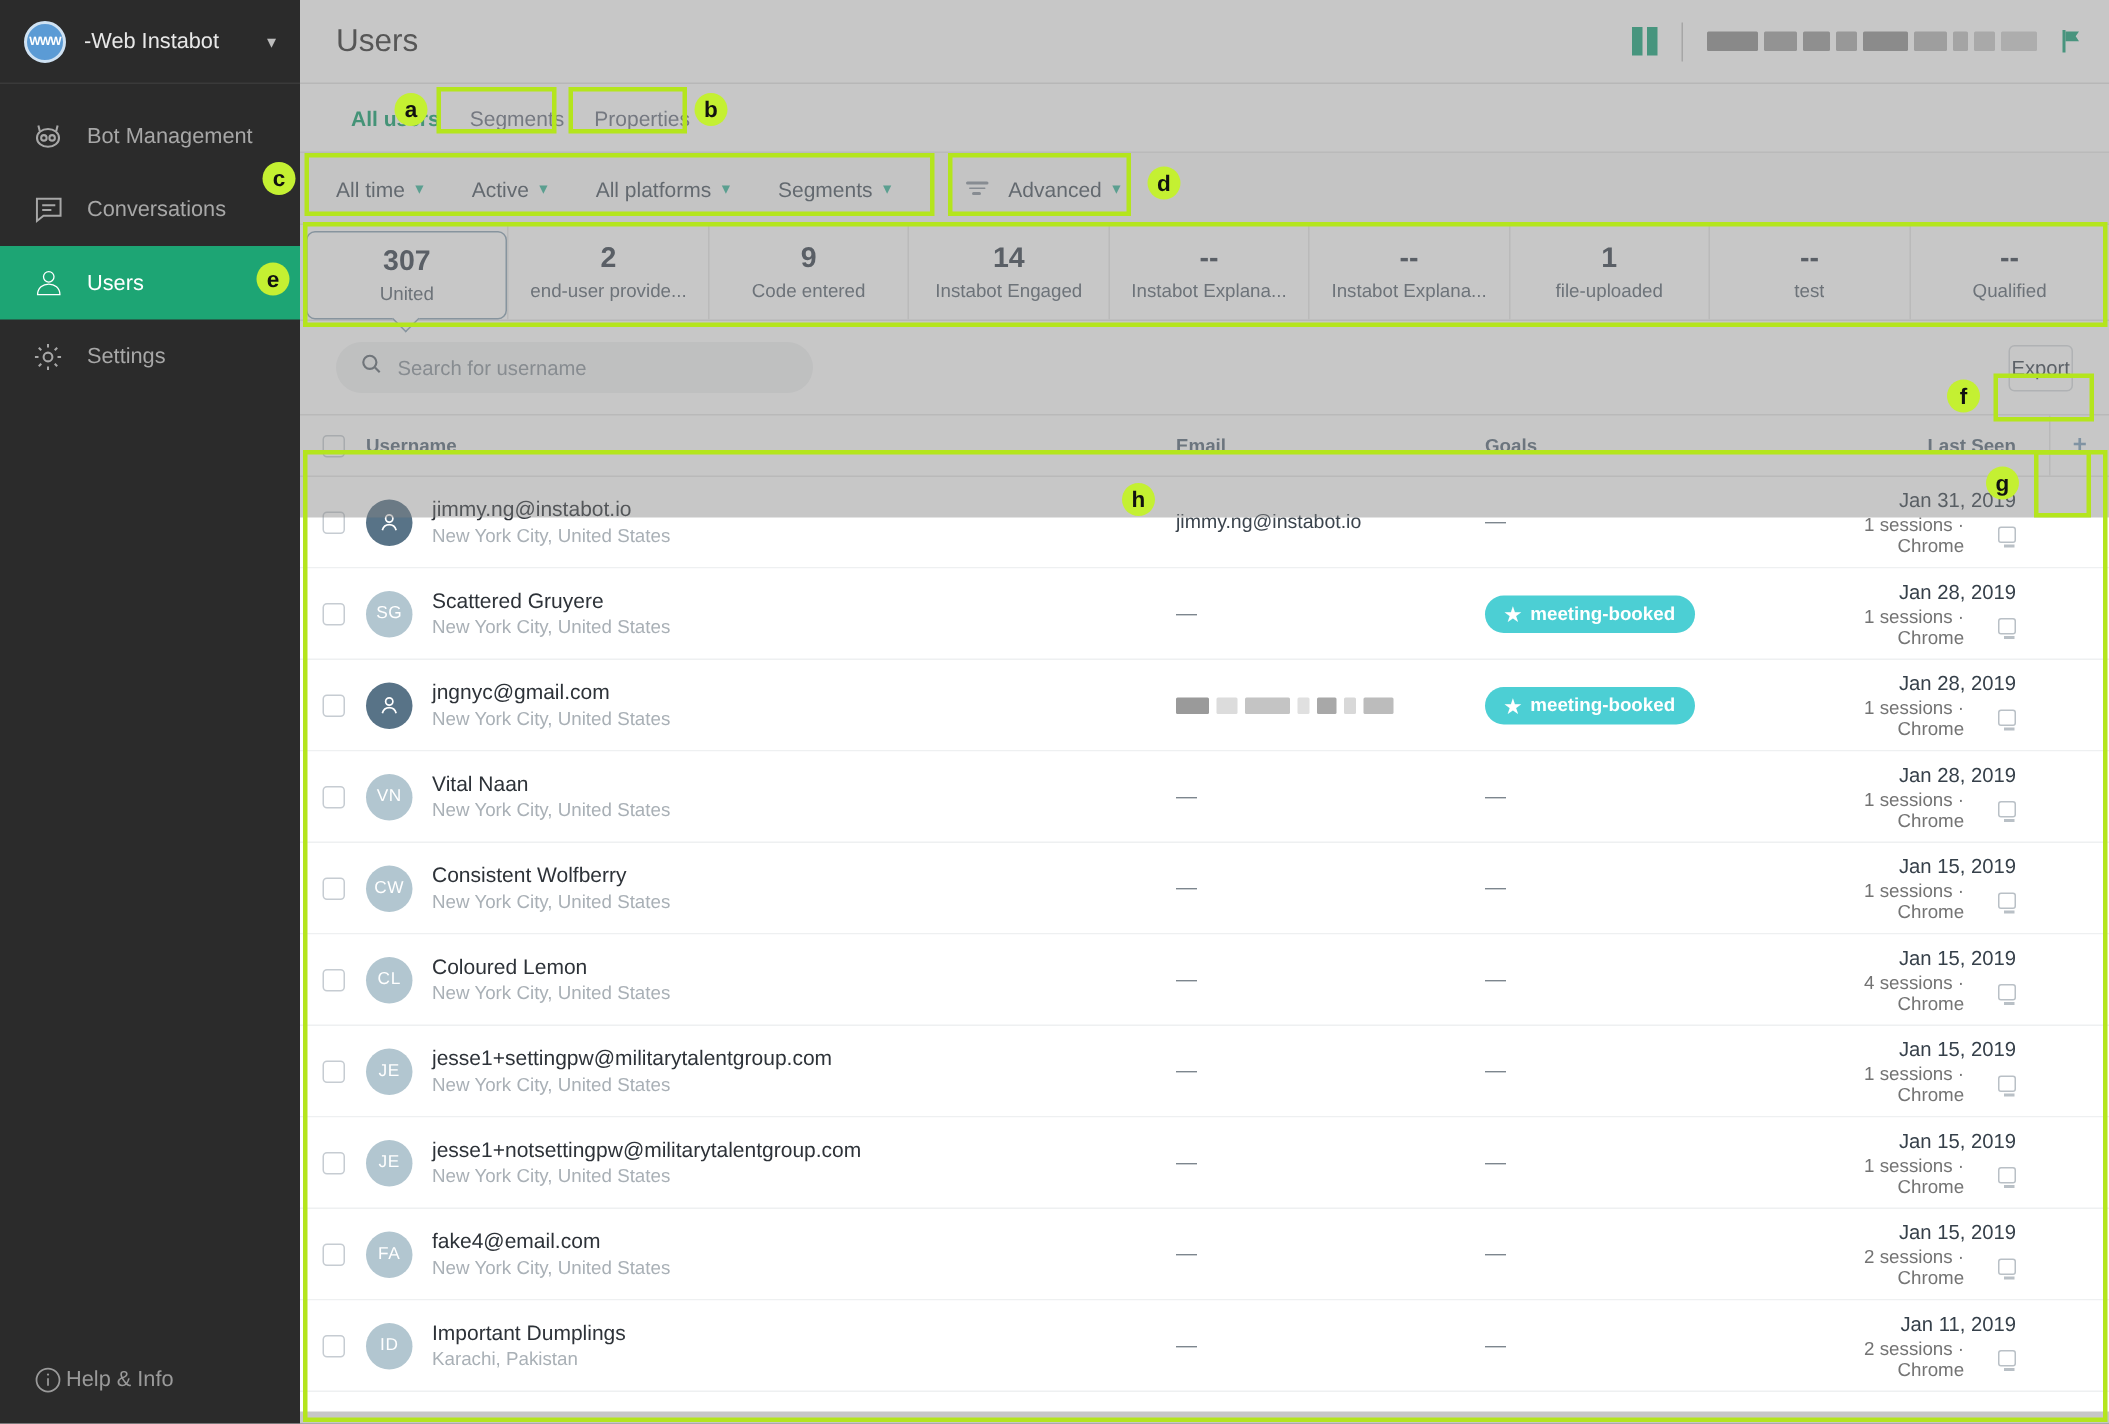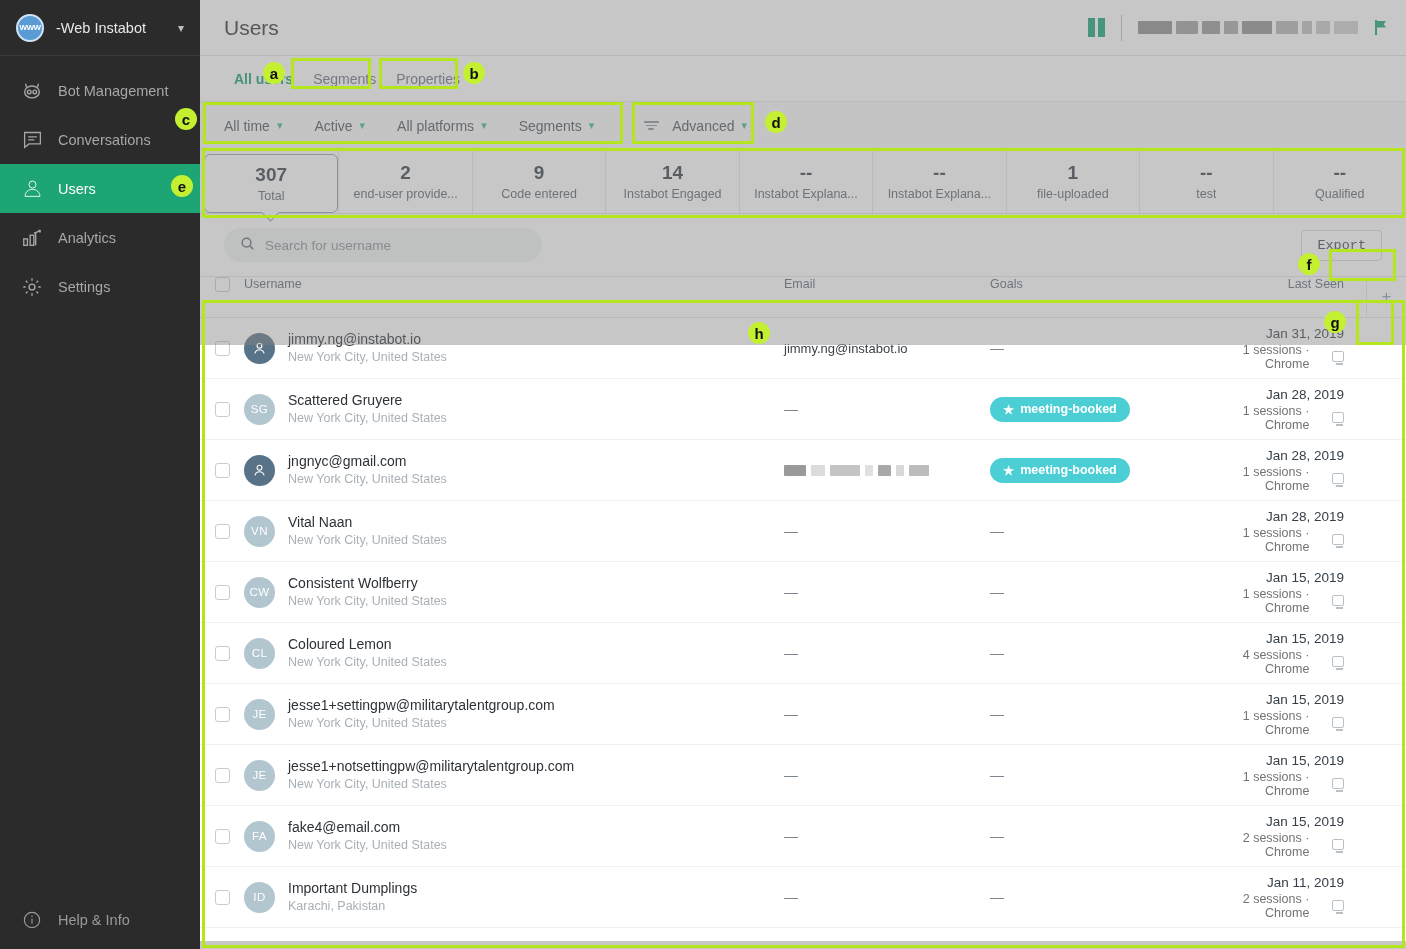--- a/index.html
+++ b/index.html
@@ -33,21 +33,21 @@
   .nav-item{
     height:49px; display:flex; align-items:center; gap:14px; padding:0 20px;
     color:#a7a7a7; font-size:14.5px; cursor:pointer; position:relative;
   }
   .nav-item .ico{ width:24px;height:24px;display:flex;align-items:center;justify-content:center;flex:none;}
   .nav-item.active{ background:#1da574; color:#ffffff; }
   .nav-item.active .ico svg *{ stroke:#fff; fill:none; }
   .nav-item svg{ display:block; }
 
   .help{
-    height:58px; display:flex; align-items:center; gap:14px; padding:0 20px;
+    height:58px; display:flex; align-items:center; padding:0 20px;
     color:#9a9a9a; font-size:14.5px;
   }
 
   
   #main{
     position:absolute; left:200px; top:0; width:1206px; height:949px;
     background:#ffffff; overflow:hidden;
   }
   
   .dim{ position:absolute; background:rgba(130,130,130,0.45); pointer-events:none; z-index:40;}
@@ -112,29 +112,29 @@
     display:flex; align-items:center; gap:10px; padding:0 16px;
   }
   .searchbox input{
     border:none;background:transparent;outline:none;font-size:13.5px;color:#7c858e;
     font-family:"Liberation Sans",sans-serif; width:100%;
   }
   .searchbox input::placeholder{ color:#8b949c; }
   .spacer{ flex:1; }
   .export-btn{
     border:1px solid #d5d9dd; background:#fff; border-radius:4px;
-    padding:7px 15px; font-size:13.5px; color:#3c4651; cursor:pointer;
-    font-family:Liberation Mono, monospace;
+    padding:7px 1px; font-size:13.5px; color:#3c4651; cursor:pointer;
+    font-family:Liberation Sans, sans-serif;
   }
 
   
   .thead{
-    height:42px; display:flex; align-items:flex-start; background:#fff;
+    height:42px; display:flex; align-items:center; background:#fff;
     border-top:1px solid #e6e6e6; border-bottom:1px solid #e6e6e6;
-    font-size:12.5px; font-weight:normal; color:#5a6b7b; position:relative;
+    font-size:12.5px; font-weight:bold; color:#5a6b7b; position:relative;
   }
   .cb{ width:44px; display:flex; justify-content:center; flex:none;}
   .cb i{ width:15px;height:15px;border:1px solid #c6ccd2;border-radius:3px;display:block;background:#fff;}
   .c-user{ width:540px; flex:none; }
   .c-email{ width:206px; flex:none; }
   .c-goals{ width:212px; flex:none; }
   .c-last{ flex:1; text-align:right; padding-right:22px;margin-left:16px; }
   .plus-col{
     width:40px;flex:none; height:100%; border-left:1px solid #e6e6e6;
     display:flex;align-items:center;justify-content:center;color:#7ea0bd;font-size:16px;
@@ -214,30 +214,20 @@
     <div class="nav-item active">
       <span class="ico">
         <svg width="21" height="21" viewBox="0 0 24 24">
             <circle cx="12" cy="7.5" r="4" fill="#fff"></circle>
             <path d="M3.5 21c0-5 4-8 8.5-8s8.5 3 8.5 8z" fill="#fff"></path>
           </svg>
       </span>
       <span>Users</span>
     </div>
 
-    <div class="nav-item">
-      <span class="ico">
-        <svg width="22" height="22" viewBox="0 0 24 24" fill="none" stroke="#a7a7a7" stroke-width="1.5">
-          <rect x="3" y="13" width="4" height="7"></rect>
-            <rect x="10" y="9" width="4" height="11"></rect>
-          <path d="M16 20V6M14 7l7-3 M19 3.5l2 .5-.5 2.2"></path>
-        </svg>
-      </span>
-      <span>Analytics</span>
-    </div>
 
     <div class="nav-item">
       <span class="ico">
         <svg width="22" height="22" viewBox="0 0 24 24" fill="none" stroke="#a7a7a7" stroke-width="1.5">
           <circle cx="12" cy="12" r="3.2"></circle>
           <path d="M12 2.5v2.6M12 18.9v2.6M21.5 12h-2.6M5.1 12H2.5M18.7 5.3l-1.8 1.8M7.1 16.9l-1.8 1.8M18.7 18.7l-1.8-1.8M7.1 7.1L5.3 5.3"></path>
         </svg>
       </span>
       <span>Settings</span>
     </div>
@@ -315,21 +305,21 @@
           <b style="width:6px;margin-left:4px"></b>
       </span>
       <span>Advanced</span>
       <span class="caret">▾</span>
     </div>
   </div>
 
   <div class="statsbar" id="statsbar">
       <div class="stat selected">
         <div class="v">307</div>
-        <div class="l">Total</div>
+        <div class="l">United</div>
       </div>
       <div class="stat">
         <div class="v">2</div>
         <div class="l">end-user provide...</div>
       </div>
       <div class="stat">
         <div class="v">9</div>
         <div class="l">Code entered</div>
       </div>
       <div class="stat">

